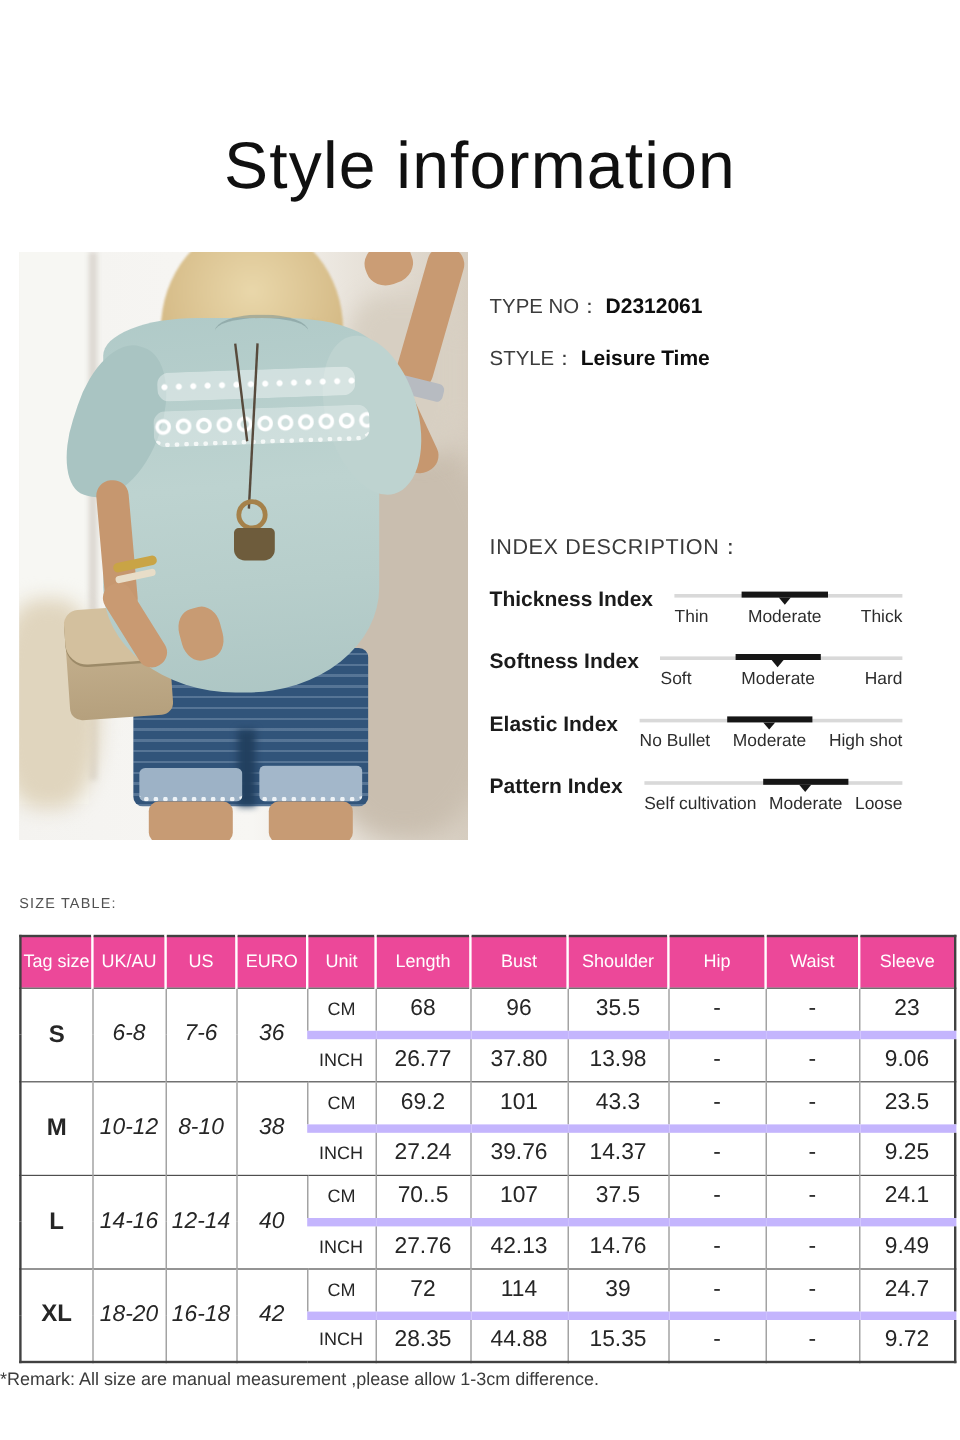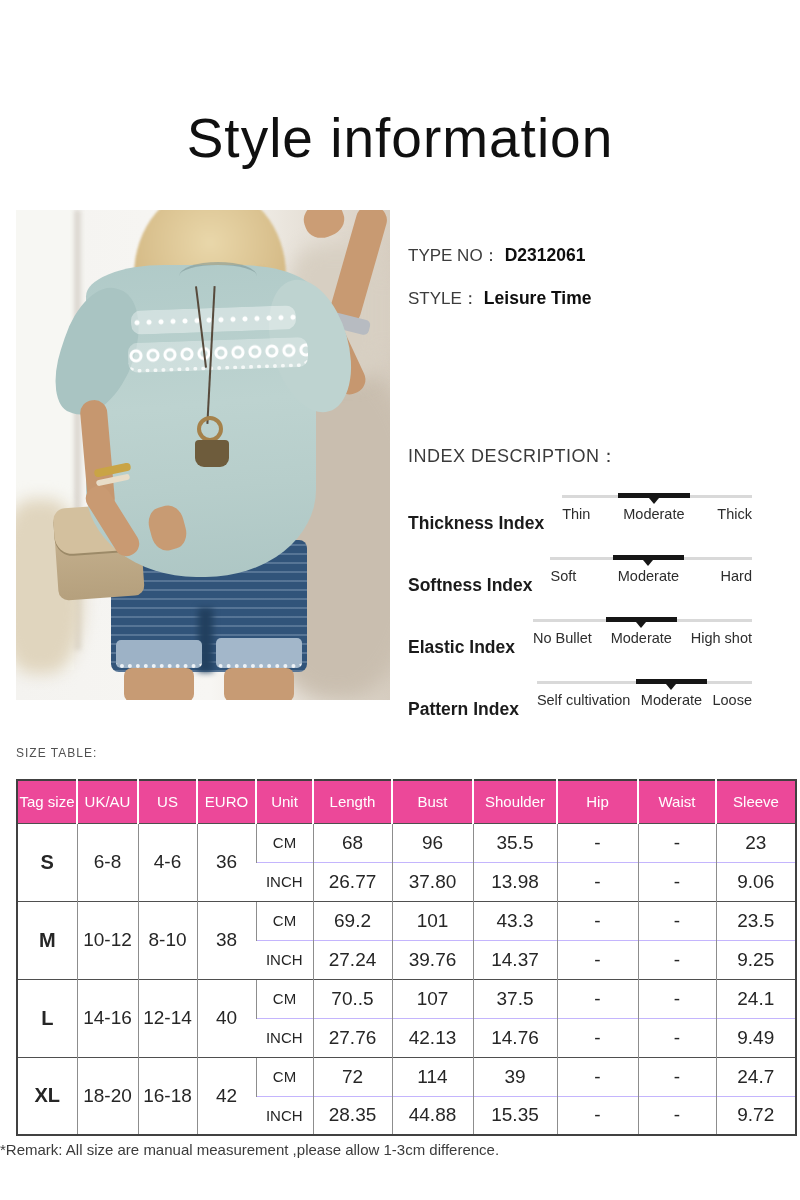--- a/index.html
+++ b/index.html
@@ -59,45 +59,45 @@
 
   
   .details { position:absolute; left:408px; top:244px; width:386px; }
   .detail-row { height:24px; margin-bottom:19px; font-size:17px; color:#3c3c3c; white-space:nowrap; }
   .detail-row .val { font-weight:700; color:#0e0e0e; margin-left:5px; font-size:17.5px; }
 
   
   .index-block { position:absolute; left:408px; top:444px; width:344px; }
   .index-heading { font-size:18px; color:#3a3a3a; letter-spacing:.5px; margin-bottom:22px; }
   .idx-row { display:flex; margin-bottom:20px; align-items:flex-start; }
-  .idx-label { font-size:17.5px; font-weight:700; color:#1b1b1b; white-space:nowrap; margin-right:18px; line-height:18px;margin-top:24px; }
+  .idx-label { font-size:17.5px; font-weight:700; color:#1b1b1b; white-space:nowrap; margin-right:18px; line-height:18px; }
   .ibar { flex:1; min-width:0; }
   .ibar-line { position:relative; height:13px; display:flex; justify-content:space-between; }
   .ibar-line::before { content:""; position:absolute; left:0; right:0; top:5px; height:3px; background:#d9d9d9; }
   .mseg { position:relative; color:transparent; font-size:14.5px; line-height:13px; white-space:nowrap; }
   .mseg.active::before { content:""; position:absolute; left:-5px; right:-5px; top:3px; height:5px; background:#161616; }
   .mseg.active::after { content:""; position:absolute; left:50%; top:8px; margin-left:-5px; width:0; height:0;
     border-left:5px solid transparent; border-right:5px solid transparent; border-top:6px solid #161616; }
   .ibar-labels { display:flex; justify-content:space-between; font-size:14.5px; color:#2d2d2d; margin-top:3px; white-space:nowrap; }
 
   
   .size-heading { position:absolute; left:16px; top:746px; font-size:12px; color:#515151; letter-spacing:1px; }
   table.size { position:absolute; left:16px; top:779px; width:779px; border-collapse:collapse; table-layout:fixed;
     border:2px solid #414141; }
   table.size th { background:#ec4899; color:#fff; font-weight:400; font-size:15px; height:43px;
     border-left:2.5px solid #fff; text-align:center; padding:0 1px; }
   table.size th:first-child { border-left:none; }
   table.size td { border-left:1px solid #8d8d8d; text-align:center; font-size:19px; color:#262626;
     height:39px; padding:0; white-space:nowrap; }
   table.size td:first-child { border-left:none; }
   table.size tr.gstart td { border-top:1px solid #4f4f4f; }
-  table.size tr.sub td { border-top:1px solid #c4b5fd; }
+  table.size tr.sub td { border-top:7px solid #c4b5fd; }
   table.size td.unit { font-size:15px; }
   table.size td.tag { font-size:20px; font-weight:700; }
-  table.size td.sizecol { font-size:19px; }
+  table.size td.sizecol { font-size:19px;font-style:italic; }
 
   .remark { position:absolute; top:1141px; left:0; right:10px; font-size:15px; color:#3b3b3b; }
 </style>
 </head>
 <body>
 
 <div class="page-title">Style information</div>
 
 <div class="photo">
   <div class="p-bg"></div>
@@ -244,21 +244,21 @@
         <th>Shoulder</th>
         <th>Hip</th>
         <th>Waist</th>
         <th>Sleeve</th>
       </tr>
     </thead>
   <tbody>
       <tr class="gstart">
         <td class="tag" rowspan="2">S</td>
         <td class="sizecol" rowspan="2">6-8</td>
-        <td class="sizecol" rowspan="2">4-6</td>
+        <td class="sizecol" rowspan="2">7-6</td>
         <td class="sizecol" rowspan="2">36</td>
         <td class="unit">CM</td>
         <td>68</td>
         <td>96</td>
         <td>35.5</td>
         <td>-</td>
         <td>-</td>
         <td>23</td>
       </tr>
       <tr class="sub">

